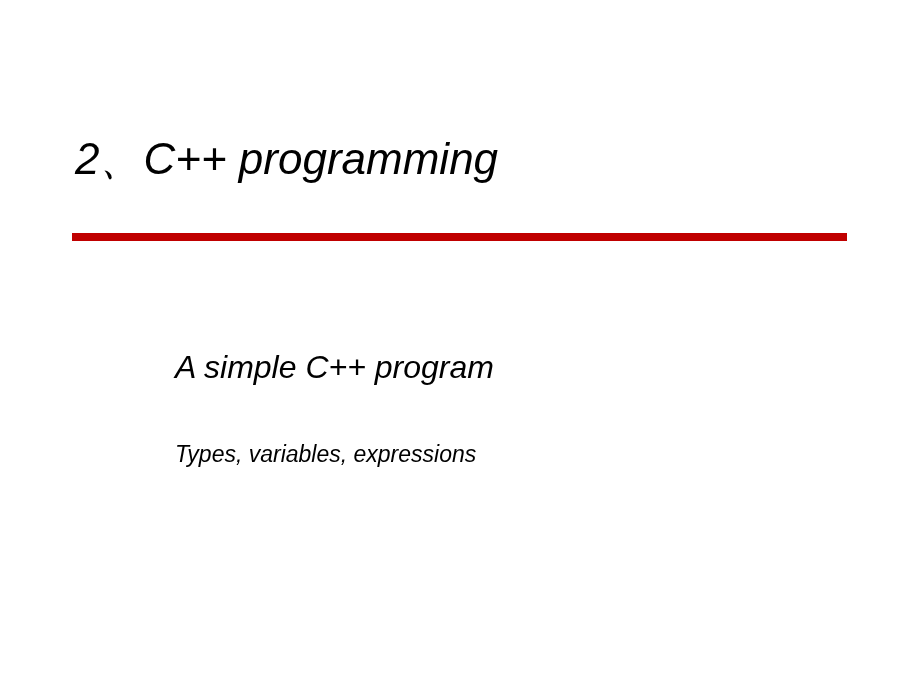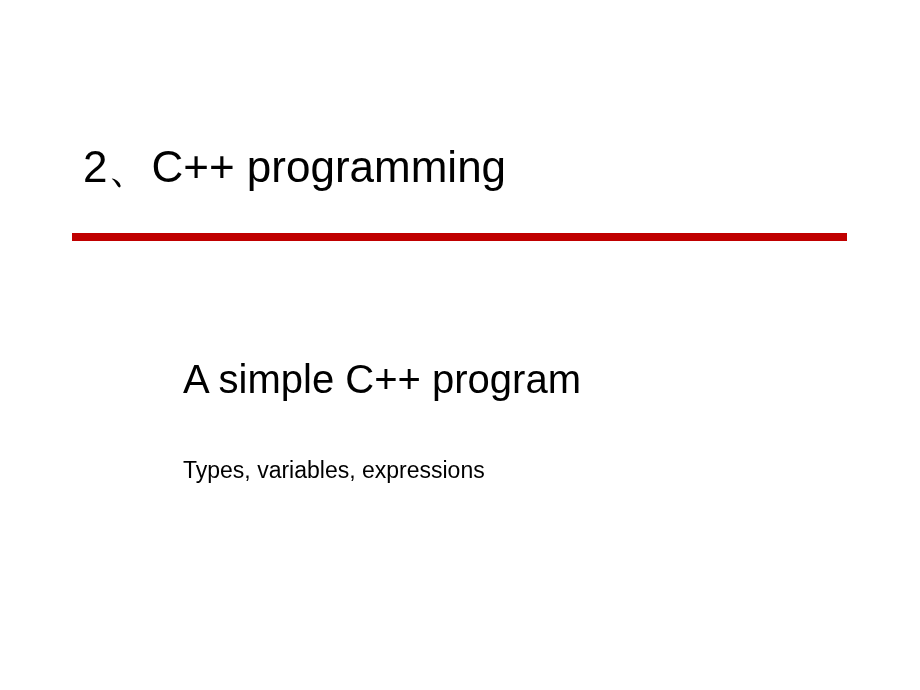--- a/index.html
+++ b/index.html
@@ -11,21 +11,22 @@
       width: 920px;
       height: 690px;
       background-color: #ffffff;
       font-family: Verdana, Geneva, sans-serif;
       color: #000000;
       position: relative;
     }
     .slide-container {
       width: 100%;
       height: 100%;
-      padding: 8px;
+      padding: 0;
+      font-style: italic;
     }
     .title-area {
       padding: 130px 75px 30px 75px;
     }
     .slide-title {
       font-size: 44px;
       font-weight: normal;
       letter-spacing: 0px;
     }
     .red-line {
@@ -33,21 +34,21 @@
       left: 72px;
       top: 233px;
       width: 775px;
       height: 8px;
       background-color: #c00000;
     }
     .content-area {
       padding: 130px 75px 0 175px;
     }
     .subtitle {
-      font-size: 40px;
+      font-size: 32px;
       font-weight: normal;
       letter-spacing: 0px;
     }
     .subtitle-description {
       font-size: 23px;
       font-weight: normal;
       margin-top: 55px;
       letter-spacing: 0px;
     }
   </style>

